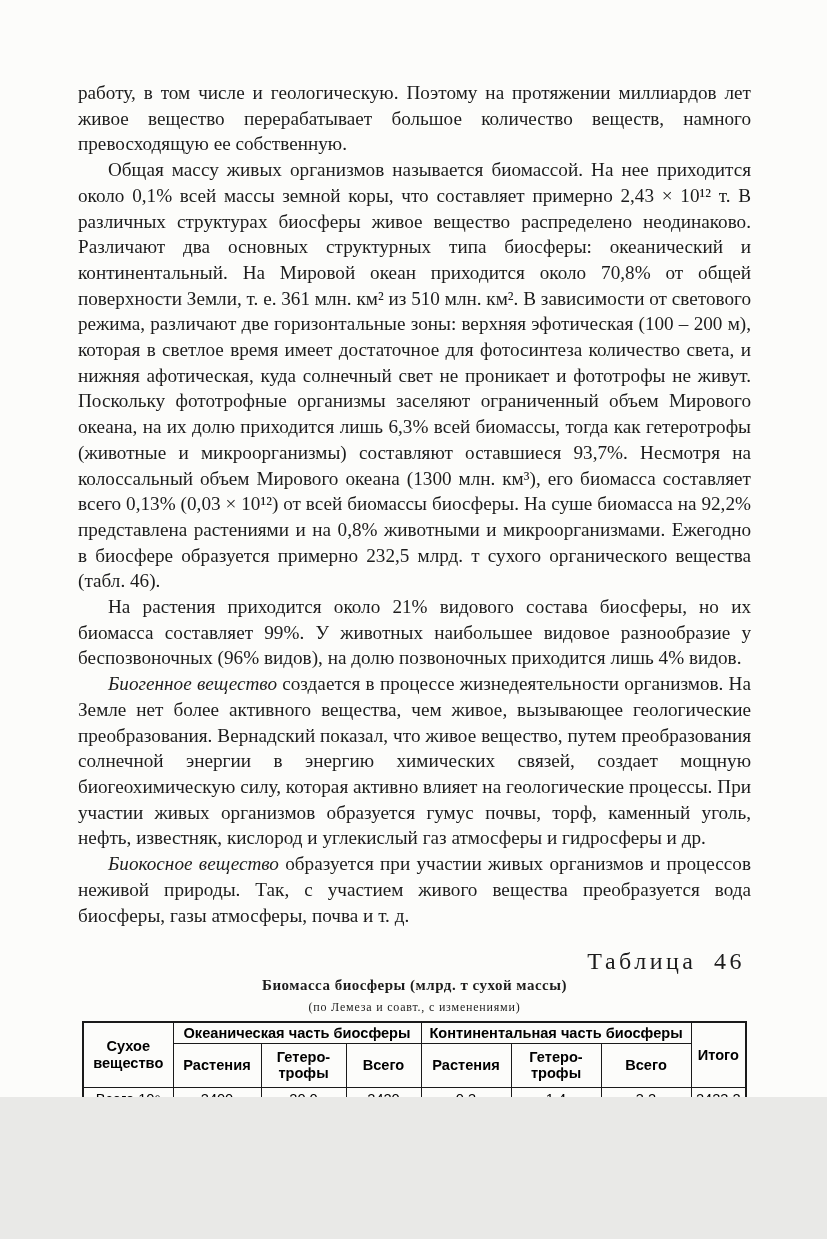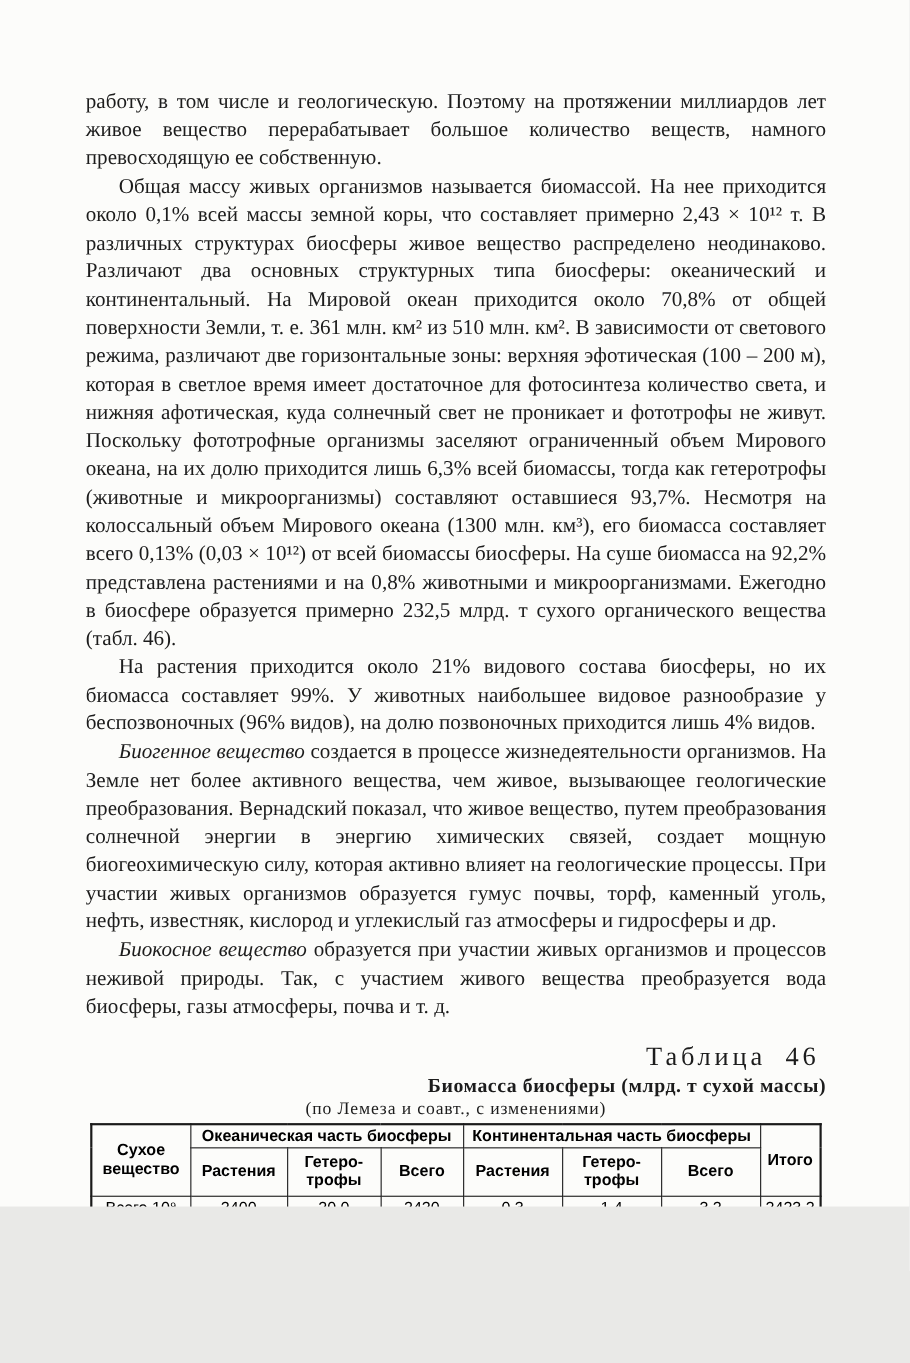--- a/index.html
+++ b/index.html
@@ -41,32 +41,32 @@
     top: 948px;
     font-size: 24px;
     letter-spacing: 3.5px;
     word-spacing: 8px;
   }
   .tbl-title {
     position: absolute;
     left: 78px;
     top: 977px;
     width: 673px;
-    text-align: right;
+    text-align: center;
     font-weight: bold;
-    font-size: 18px;
+    font-size: 15px;
     letter-spacing: 0.5px;
   }
   .tbl-subtitle {
     position: absolute;
     left: 78px;
     top: 1000px;
     width: 673px;
     text-align: center;
-    font-size: 16px;
+    font-size: 12px;
     letter-spacing: 0.8px;
   }
   table.biomass {
     position: absolute;
     left: 82px;
     top: 1021px;
     width: 663px;
     border-collapse: collapse;
     table-layout: fixed;
     font-family: "Liberation Sans", sans-serif;

